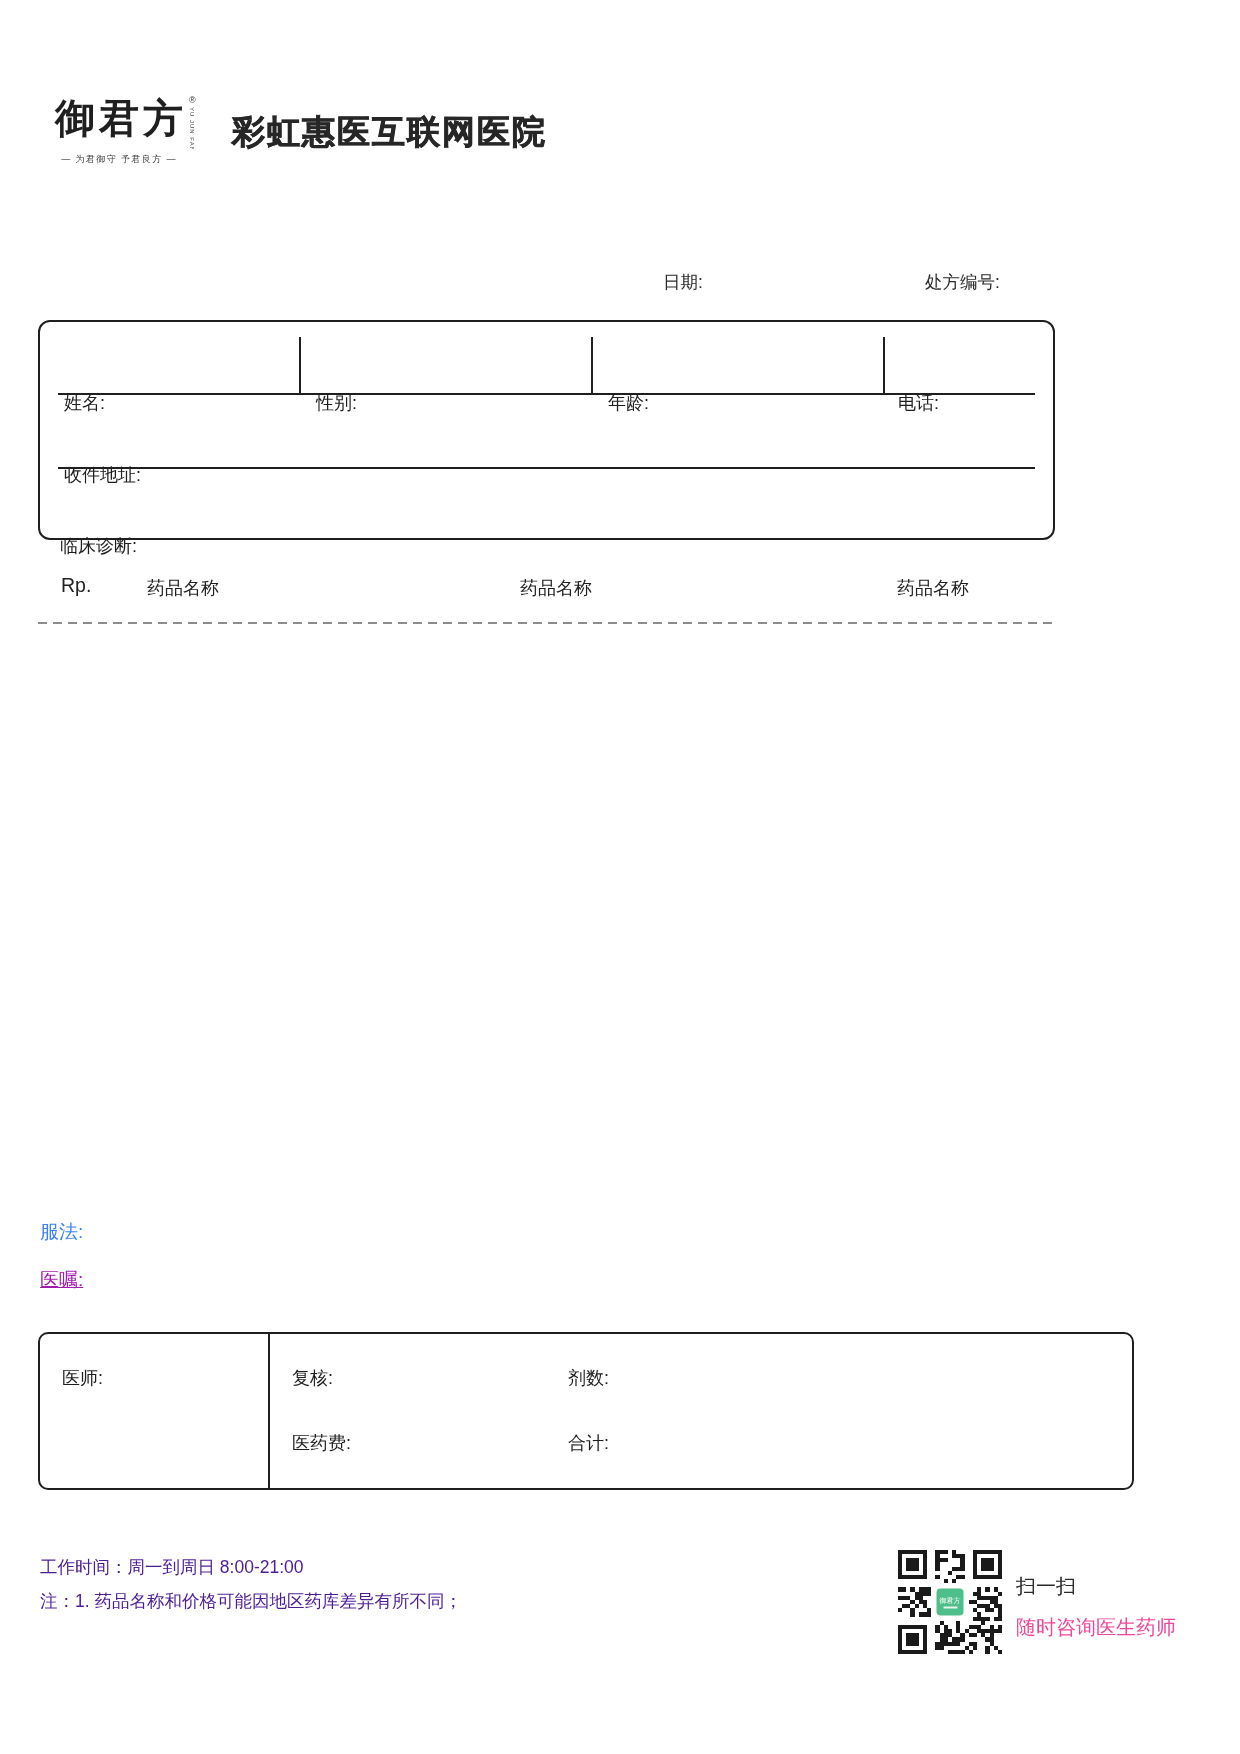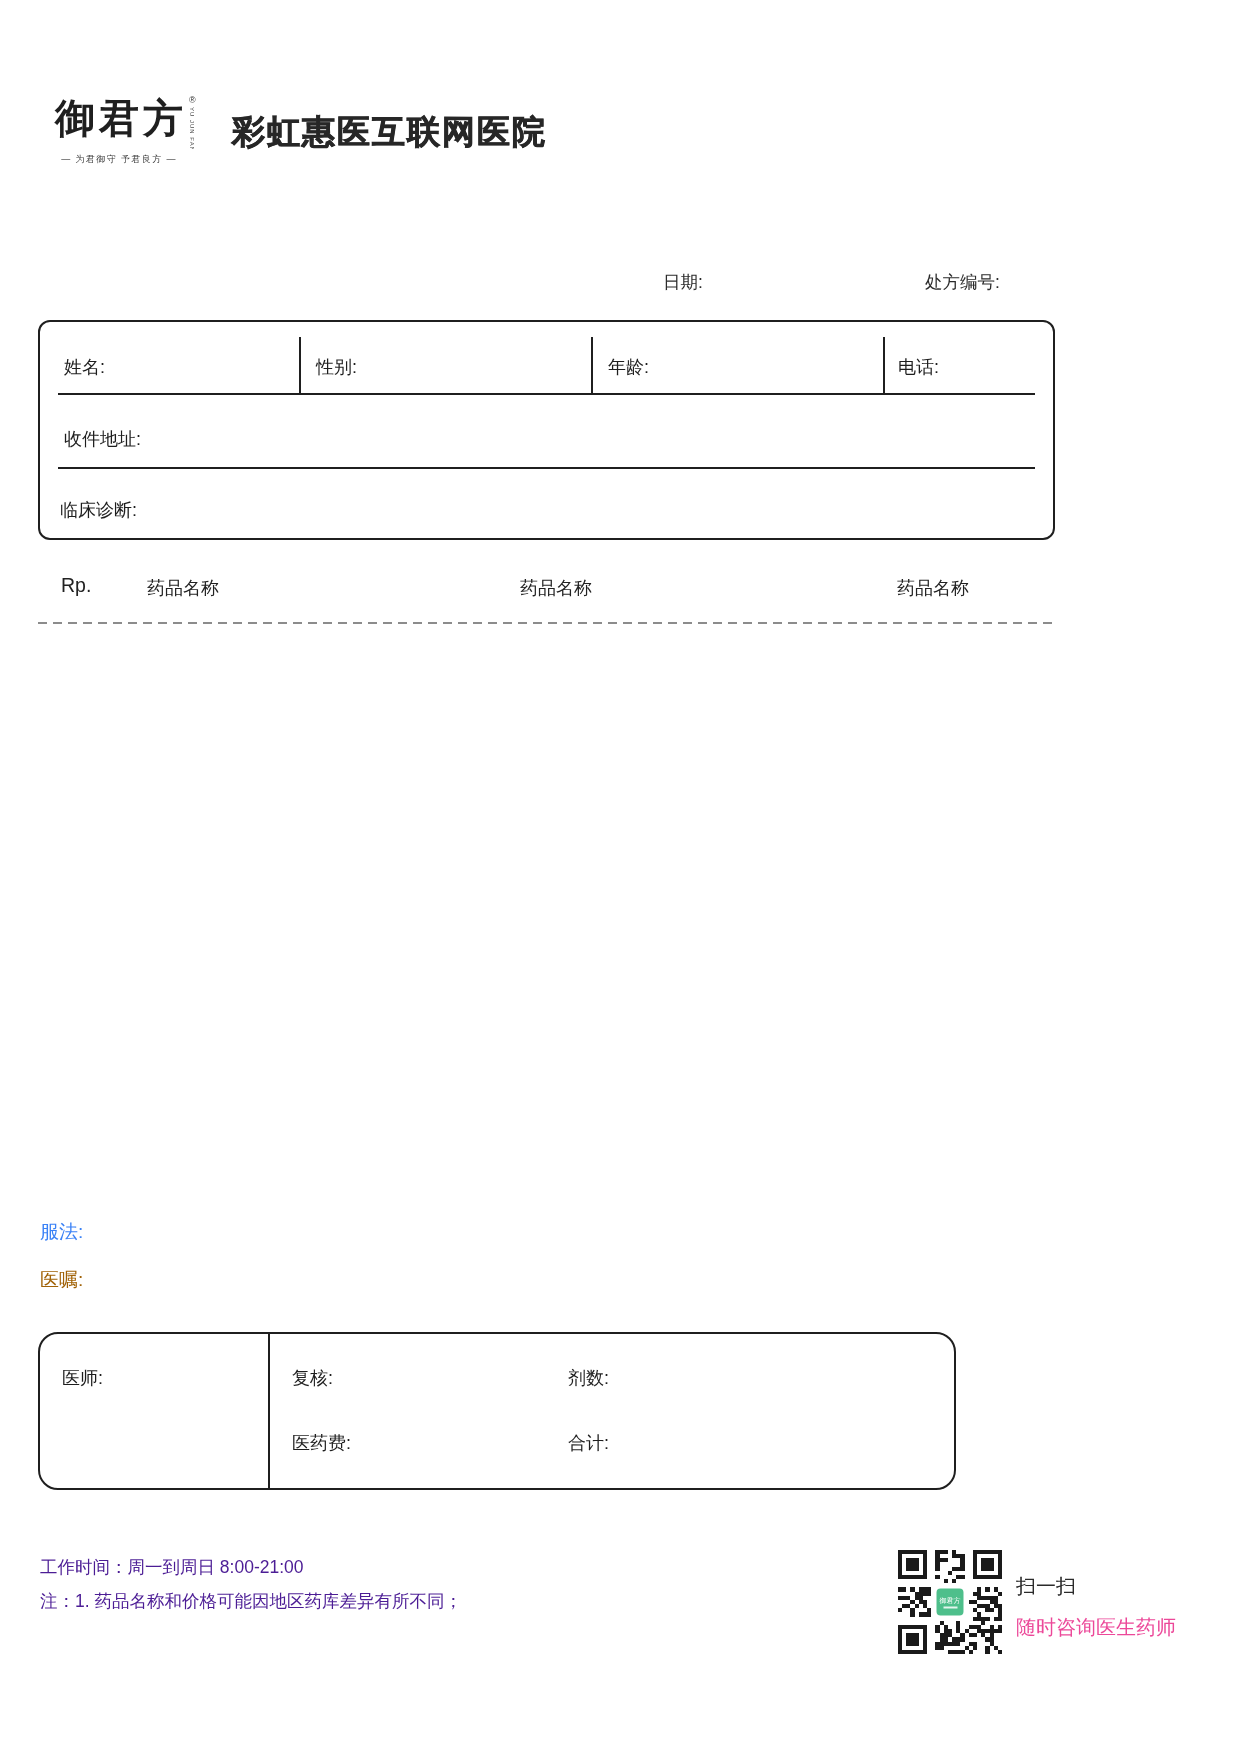--- a/index.html
+++ b/index.html
@@ -17,45 +17,45 @@
   .logo-tagline { margin-top:4px; font-size:9px; letter-spacing:1.4px; color:#3c3c3c; white-space:nowrap; text-align:center; width:128px; }
   .hospital-name { position:absolute; left:232px; top:112px; font-size:33px; line-height:40px; font-weight:bold; letter-spacing:2px; color:#272727; -webkit-text-stroke:0.7px #272727; white-space:nowrap; }
 
   
   .notice { position:absolute; left:38px; top:270px; font-size:17.5px; color:#2b2b2b; white-space:nowrap; }
   .date-label { position:absolute; left:663px; top:270px; font-size:17.5px; color:#2b2b2b; }
   .rxno-label { position:absolute; left:925px; top:270px; font-size:17.5px; color:#2b2b2b; }
 
   
   .patient-box { position:absolute; left:38px; top:320px; width:1017px; height:220px; border:2.5px solid #1f1f1f; border-radius:12px; background:#fff; }
-  .patient-box .label { position:absolute; font-size:18px; color:#1e1e1e; white-space:nowrap; }
+  .patient-box .label { position:absolute; font-size:18px; color:#1e1e1e; white-space:nowrap;margin-top:36px; }
   .lab-name { left:24px; top:33px; }
   .lab-gender { left:276px; top:33px; }
   .lab-age { left:568px; top:33px; }
   .lab-phone { left:858px; top:33px; }
   .lab-address { left:24px; top:105px; }
   .lab-diagnosis { left:20px; top:176px;text-align:center; }
   .vdiv { position:absolute; top:15px; width:1.6px; height:56px; background:#1f1f1f; }
   .vdiv-1 { left:259px; } .vdiv-2 { left:551px; } .vdiv-3 { left:843px; }
   .hline { position:absolute; left:18px; right:18px; height:2.2px; background:#1f1f1f; }
   .hline-1 { top:71px; } .hline-2 { top:145px; }
 
   
   .rp-label { position:absolute; left:61px; top:574px; font-size:19.5px; color:#222; }
   .rp-col { position:absolute; top:576px; font-size:18px; color:#222; white-space:nowrap; }
   .rp-col-1 { left:147px; } .rp-col-2 { left:520px; } .rp-col-3 { left:897px; }
   .dash-line { position:absolute; left:38px; top:622px; width:1017px; height:2.4px;
     background:repeating-linear-gradient(90deg,#8c8c8c 0 9px,transparent 9px 15px); }
 
   
   .usage-label { position:absolute; left:40px; top:1219px; font-size:19px; color:#3b82f6; }
-  .advice-label { position:absolute; left:40px; top:1267px; font-size:19px; color:#a16207; }
-
-  
-  .sign-box { position:absolute; left:38px; top:1332px; width:918px; height:158px; border:2.5px solid #1f1f1f; border-radius:20px; background:#fff; }
+  .advice-label { position:absolute; left:40px; top:1267px; font-size:19px; color:#a21caf;text-decoration:underline; }
+
+  
+  .sign-box { position:absolute; left:38px; top:1332px; width:1096px; height:158px; border:2.5px solid #1f1f1f; border-radius:10px; background:#fff; }
   .sign-box .label { position:absolute; font-size:18px; color:#1e1e1e; white-space:nowrap; }
   .sign-vdiv { position:absolute; left:228px; top:0; bottom:0; width:1.6px; background:#1f1f1f; }
   .lab-doctor { left:22px; top:32px; }
   .lab-review { left:252px; top:32px; }
   .lab-doses { left:528px; top:32px; }
   .lab-fee { left:252px; top:97px; }
   .lab-total { left:528px; top:97px; }
 
   
   .foot-line { position:absolute; left:40px; font-size:17.5px; color:#4c1d95; white-space:nowrap; }

